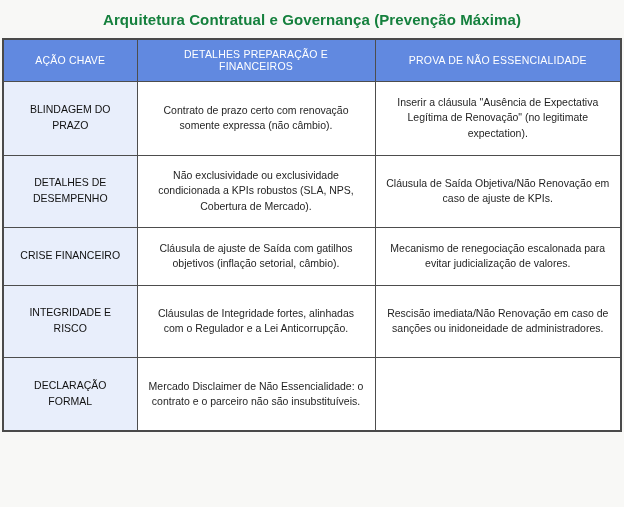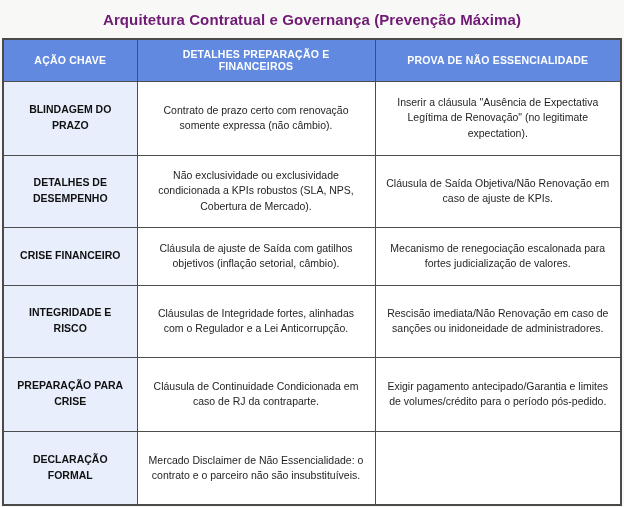--- a/index.html
+++ b/index.html
@@ -6,21 +6,21 @@
   html, body {
     width: 624px; height: 507px;
     background: #f8f8f6;
     font-family: "Liberation Sans", sans-serif;
     overflow: hidden;
   }
   .page-title {
     text-align: center;
     font-size: 15px;
     font-weight: bold;
-    color: #701a75;
+    color: #15803d;
     padding-top: 11px;
     letter-spacing: 0.1px;
   }
   table.gov-table {
     border-collapse: collapse;
     table-layout: fixed;
     width: 618px;
     margin: 10px auto 0 auto;
     background: #ffffff;
     border: 2px solid #4a4a4a;
@@ -31,27 +31,27 @@
   .gov-table th, .gov-table td {
     border: 1.5px solid #4d4d4d;
     text-align: center;
     vertical-align: middle;
     padding: 4px 10px;
   }
   .gov-table thead th {
     background: #6189e0;
     color: #ffffff;
     font-size: 10.5px;
-    font-weight: bold;
+    font-weight: normal;
     height: 42px;
     letter-spacing: 0.2px;
   }
   .action-cell {
     background: #e8eefb;
-    font-weight: bold;
+    font-weight: normal;
     color: #111111;
     font-size: 10.5px;
     line-height: 1.5;
   }
   .detail-cell, .proof-cell {
     background: #ffffff;
     color: #1f1f1f;
     font-size: 10.5px;
     line-height: 1.45;
   }
@@ -87,31 +87,26 @@
       <td class="proof-cell">Inserir a cláusula "Ausência de Expectativa Legítima de Renovação" (no legitimate expectation).</td>
     </tr>
     <tr class="r2">
       <td class="action-cell">DETALHES DE DESEMPENHO</td>
       <td class="detail-cell">Não exclusividade ou exclusividade condicionada a KPIs robustos (SLA, NPS, Cobertura de Mercado).</td>
       <td class="proof-cell">Cláusula de Saída Objetiva/Não Renovação em caso de ajuste de KPIs.</td>
     </tr>
     <tr class="r3">
       <td class="action-cell">CRISE FINANCEIRO</td>
       <td class="detail-cell">Cláusula de ajuste de Saída com gatilhos objetivos (inflação setorial, câmbio).</td>
-      <td class="proof-cell">Mecanismo de renegociação escalonada para fortes judicialização de valores.</td>
+      <td class="proof-cell">Mecanismo de renegociação escalonada para evitar judicialização de valores.</td>
     </tr>
     <tr class="r4">
       <td class="action-cell">INTEGRIDADE E RISCO</td>
       <td class="detail-cell">Cláusulas de Integridade fortes, alinhadas com o Regulador e a Lei Anticorrupção.</td>
       <td class="proof-cell">Rescisão imediata/Não Renovação em caso de sanções ou inidoneidade de administradores.</td>
-    </tr>
-    <tr class="r5">
-      <td class="action-cell">PREPARAÇÃO PARA CRISE</td>
-      <td class="detail-cell">Cláusula de Continuidade Condicionada em caso de RJ da contraparte.</td>
-      <td class="proof-cell">Exigir pagamento antecipado/Garantia e limites de volumes/crédito para o período pós-pedido.</td>
     </tr>
     <tr class="r6">
       <td class="action-cell">DECLARAÇÃO FORMAL</td>
       <td class="detail-cell">Mercado Disclaimer de Não Essencialidade: o contrato e o parceiro não são insubstituíveis.</td>
       <td class="proof-cell"></td>
     </tr>
   </tbody>
 </table>
 
 </body></html>

